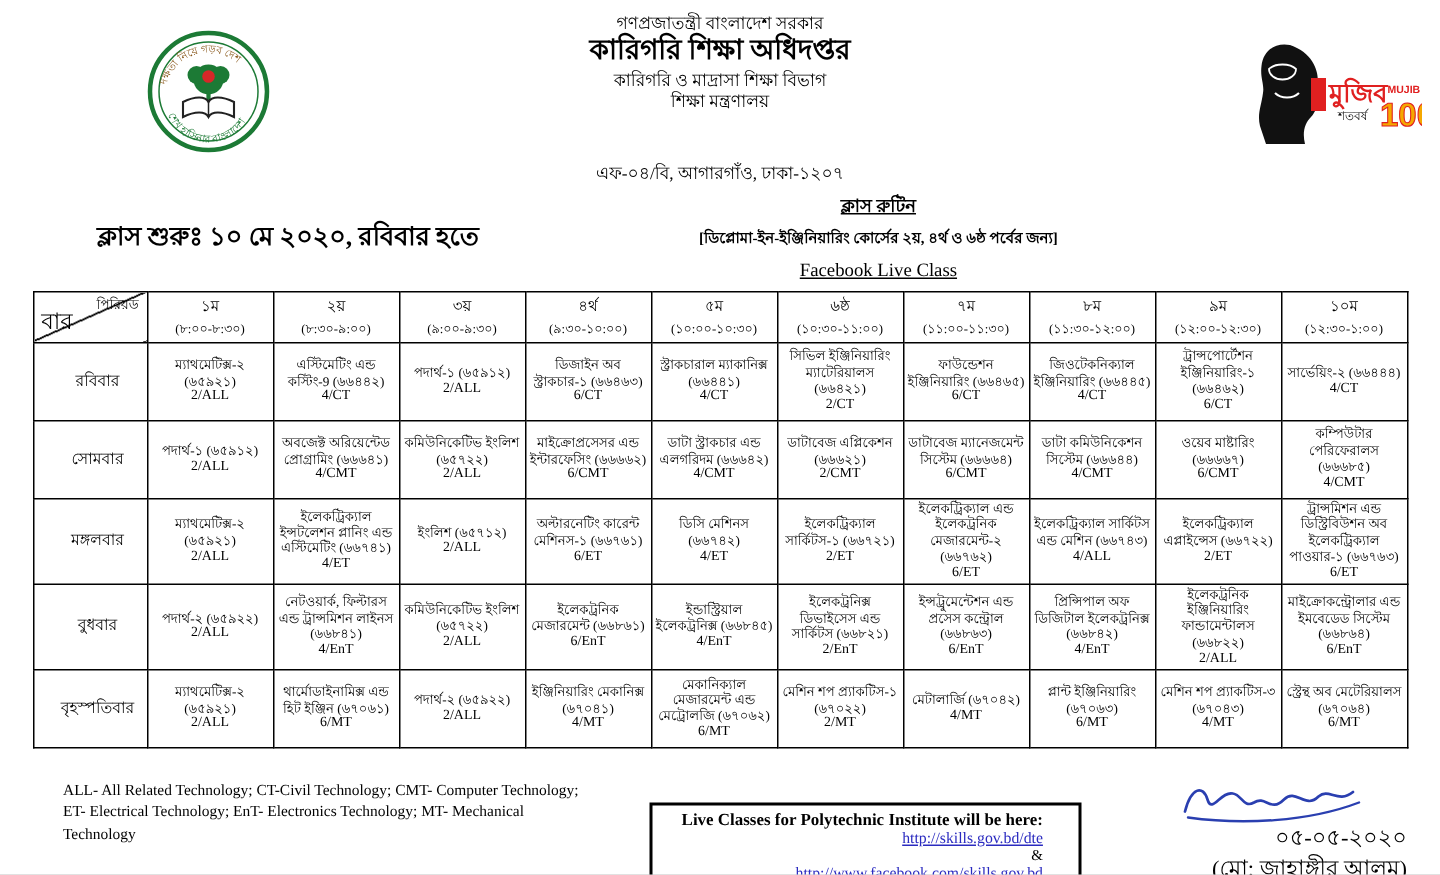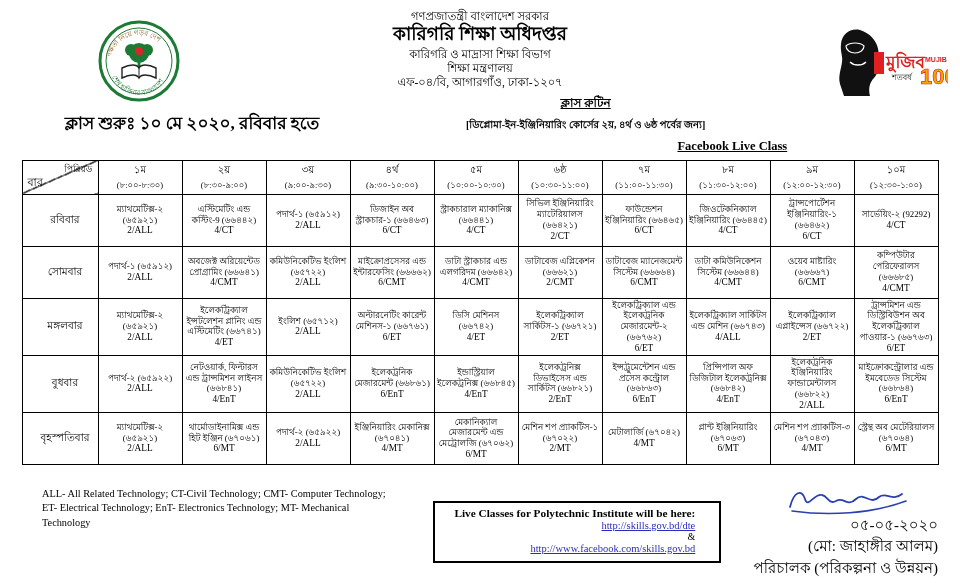--- a/index.html
+++ b/index.html
@@ -9,33 +9,33 @@
     margin: 0 auto; overflow: hidden; color: #000;
     font-family: "Liberation Serif", "DejaVu Serif", serif;
   }
 
   
   .header { text-align: center; padding-top: 9px; line-height: 1.25; }
   .h-govt { font-size: 11.5px; }
   .h-org  { font-size: 18.5px; font-weight: bold; }
   .h-div  { font-size: 11.5px; }
   .h-min  { font-size: 11.5px; }
-  .h-addr { font-size: 11.5px; }
+  .h-addr { font-size: 11.5px; margin-top: 34px; }
 
   .logo-left  { position: absolute; left: 98px;  top: 20px; width: 82px; height: 82px; }
   .logo-right { position: absolute; right: 12px; top: 22px; width: 118px; height: 80px; }
 
   
   .title-band { display: flex; margin-top: 4px; }
   .tb-left { width: 40%; display:flex; align-items:center; justify-content:center; }
   .start-note { font-size: 17px; font-weight: bold; }
   .tb-center { width: 42%; text-align: center; }
   .main-title { font-size: 12px; font-weight: bold; text-decoration: underline; }
   .subtitle { font-size: 10px; font-weight: bold; margin-top: 3px; }
-  .platform { font-size: 12.5px; font-weight: bold; text-decoration: underline; margin-top: 5px; text-align: right; }
+  .platform { font-size: 12.5px; font-weight: normal; text-decoration: underline; margin-top: 5px; }
   .tb-right { width: 18%; }
 
   
   table.routine {
     border-collapse: collapse; table-layout: fixed;
     width: 916px; margin: 6px auto 0 auto;
   }
   .routine col.col-day { width: 76px; }
   .routine col.col-p   { width: 84px; }
   .routine th, .routine td {
@@ -50,21 +50,21 @@
   .course { font-size: 8.8px; line-height: 1.22; }
   .group  { font-size: 9.3px; line-height: 1.2; font-family: "Liberation Serif", serif; }
 
   th.corner {
     position: relative; padding: 0;
     background: linear-gradient(to bottom right,
        transparent calc(50% - 0.6px), #000 calc(50% - 0.6px),
        #000 calc(50% + 0.6px), transparent calc(50% + 0.6px));
   }
   th.corner .c-top { position: absolute; top: 1px; right: 5px; font-size: 9px; }
-  th.corner .c-bot { position: absolute; bottom: 1px; left: 5px; font-size: 11px; }
+  th.corner .c-bot { position: absolute; bottom: 1px; left: 5px; font-size: 15px; }
 
   
   .footer { display: flex; align-items: flex-start; margin: 20px 22px 0 42px; gap: 32px; }
   .legend { width: 372px; font-size: 10.3px; line-height: 1.4; padding-top: 2px; }
   .live-box {
     border: 2px solid #000; text-align: right; padding: 4px 24px 7px 14px;
     margin-left: 12px; margin-top: 16px; width: 306px;
   }
   .live-title { font-size: 11.3px; font-weight: bold; }
   .live-link { font-size: 10.5px; color: #2b2bc0; text-decoration: underline; display: block; margin-top: 1px; }
@@ -229,21 +229,21 @@
           </td>
           <td>
             <div class="course">জিওটেকনিক্যাল ইঞ্জিনিয়ারিং (৬৬৪৪৫)</div>
             <div class="group">4/CT</div>
           </td>
           <td>
             <div class="course">ট্রান্সপোর্টেশন ইঞ্জিনিয়ারিং-১ (৬৬৪৬২)</div>
             <div class="group">6/CT</div>
           </td>
           <td>
-            <div class="course">সার্ভেয়িং-২ (92292)</div>
+            <div class="course">সার্ভেয়িং-২ (৬৬৪৪৪)</div>
             <div class="group">4/CT</div>
           </td>
         </tr>
         <tr>
           <td class="day">সোমবার</td>
           <td>
             <div class="course">পদার্থ-১ (৬৫৯১২)</div>
             <div class="group">2/ALL</div>
           </td>
           <td>

